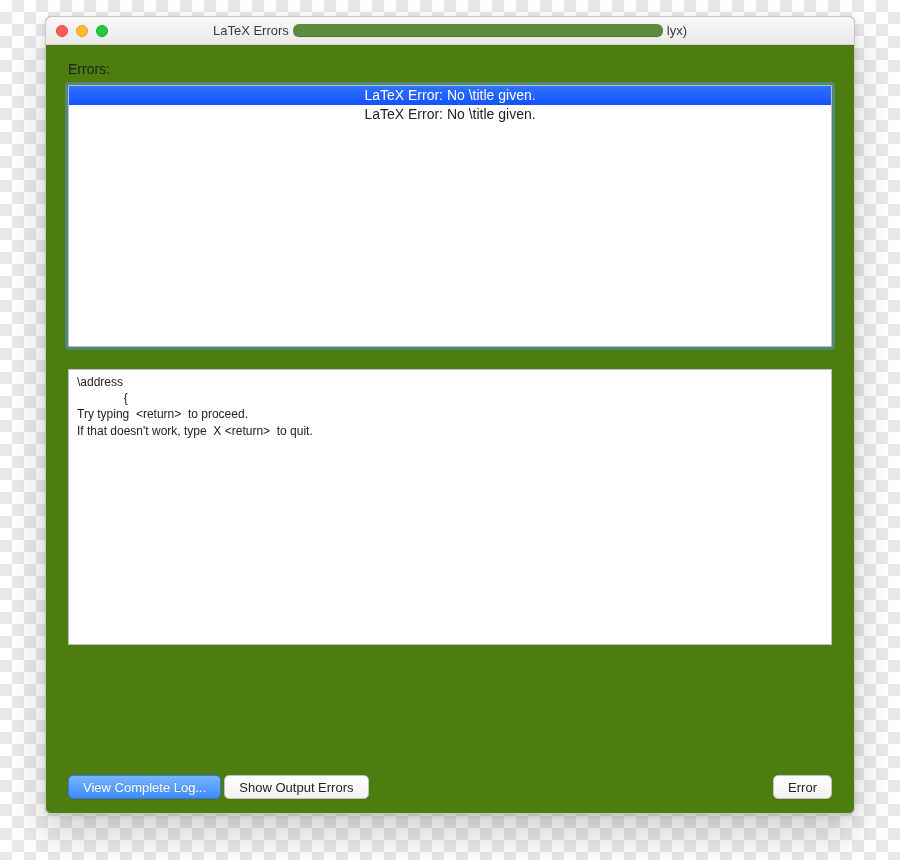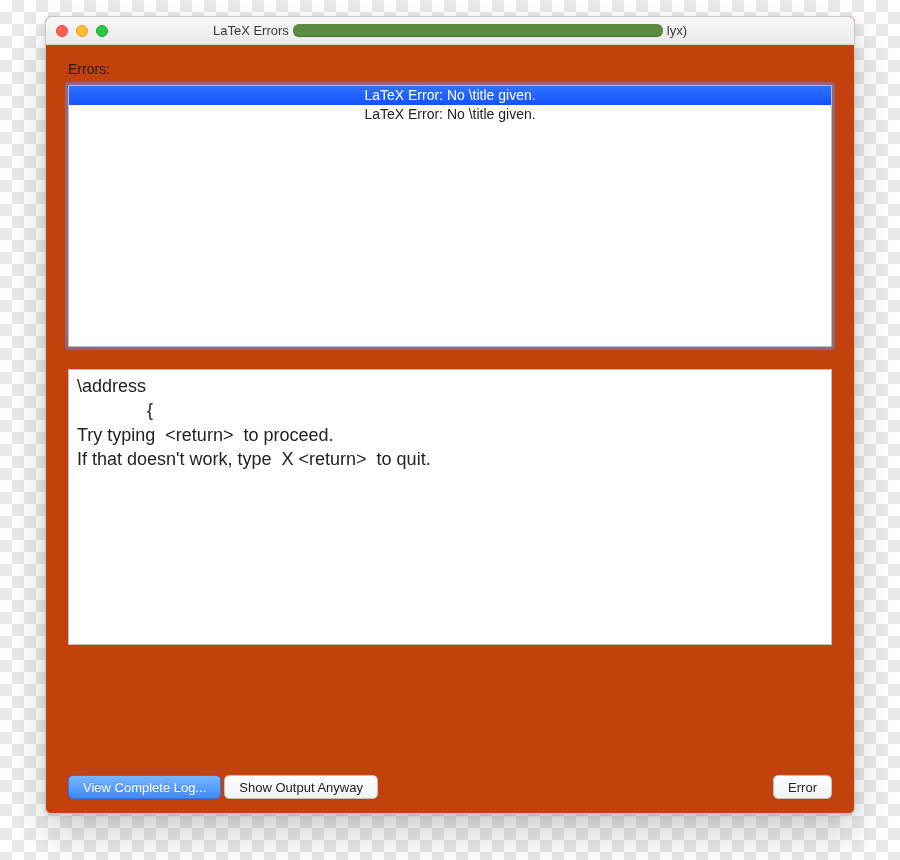--- a/index.html
+++ b/index.html
@@ -20,21 +20,21 @@
     background-position: 0 0, 0 12px, 12px -12px, -12px 0;
     background-color: #fff;
     display: flex;
     align-items: flex-start;
     justify-content: center;
   }
   .window {
     margin-top: 16px;
     width: 810px;
     height: 798px;
-    background: #c2410c;
+    background: #4d7c0f;
     border: 1px solid #c8c8c8;
     border-radius: 6px;
     box-shadow: 0 20px 40px rgba(0,0,0,0.18), 0 2px 6px rgba(0,0,0,0.1);
     display: flex;
     flex-direction: column;
     overflow: hidden;
   }
   .titlebar {
     height: 28px;
     background: linear-gradient(#f8f8f8, #eaeaea);
@@ -108,21 +108,21 @@
     background: #1a5cff;
     background: linear-gradient(#2f72ff, #1452ff);
     color: #fff;
   }
 
   .desc-box {
     border: 1px solid #bfbfbf;
     background: #fff;
     height: 276px;
     padding: 4px 8px;
-    font-size: 18px;
+    font-size: 12px;
     color: #222;
     white-space: pre;
     font-family: -apple-system, "Helvetica Neue", Arial, sans-serif;
     overflow: auto;
     line-height: 1.35;
   }
 
   .button-row {
     margin-top: auto;
     display: flex;
@@ -182,19 +182,19 @@
     <div style="height:6px"></div>
 
 
     <div class="desc-box">\address
               {
 Try typing  &lt;return&gt;  to proceed.
 If that doesn't work, type  X &lt;return&gt;  to quit.</div>
 
     <div class="button-row">
       <div class="btn primary">View Complete Log...</div>
-      <div class="btn">Show Output Anyway</div>
+      <div class="btn">Show Output Errors</div>
       <div class="spacer"></div>
       <div class="btn">Error</div>
     </div>
 
   </div>
 </div>
 
 </body></html>

